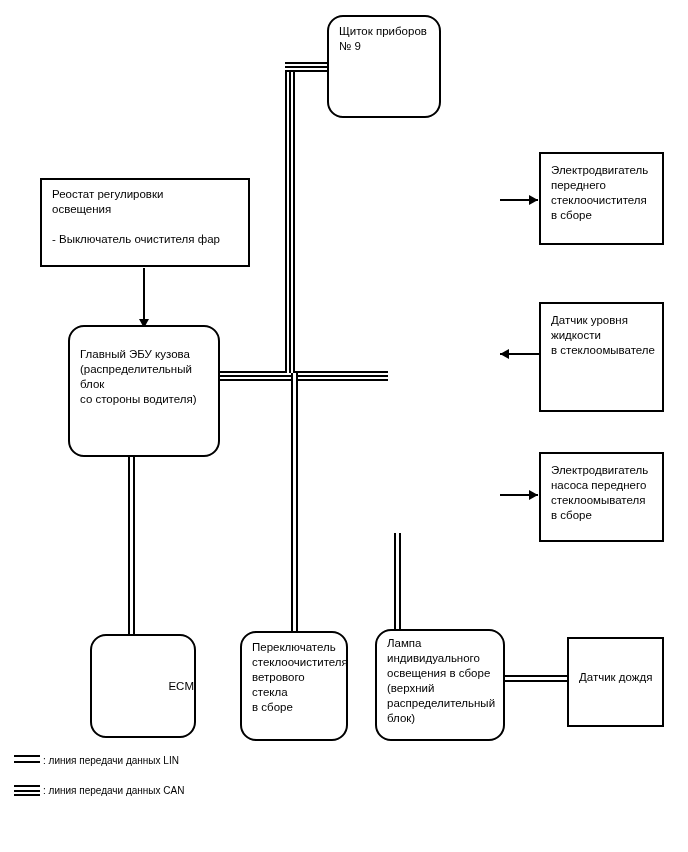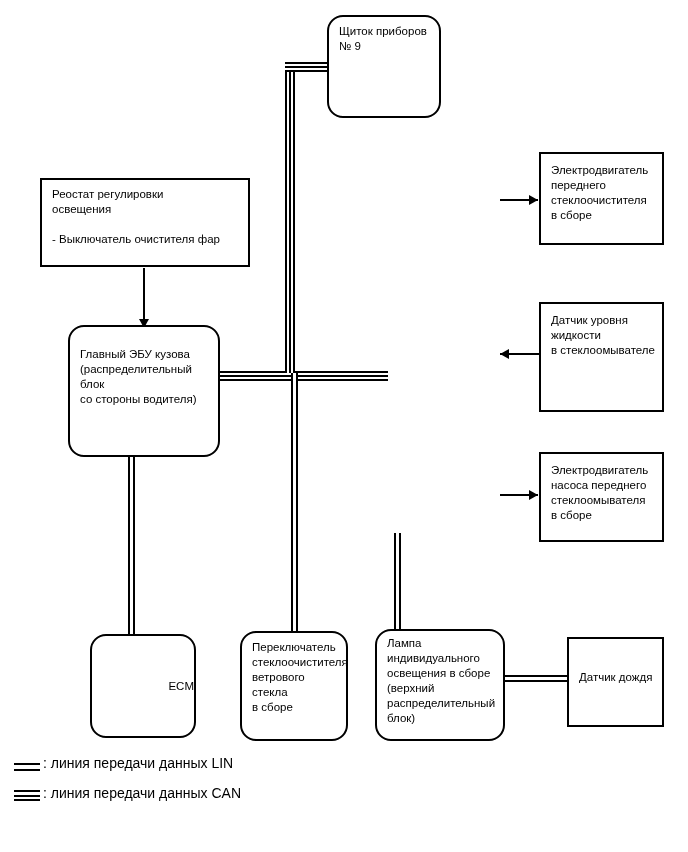--- a/index.html
+++ b/index.html
@@ -111,22 +111,22 @@
   .arrow-head.down {
     border-left: 5px solid transparent;
     border-right: 5px solid transparent;
     border-top: 9px solid #000;
   }
 
   
   .legend-row {
     position: absolute;
     display: flex;
-    align-items: flex-end;
-    font-size: 14px;
+    align-items: flex-start;
+    font-size: 10px;
   }
   .legend-sym { position: relative; width: 26px; height: 12px; margin-right: 3px; }
   .legend-sym.lin {
     border-top: 2px solid #000;
     border-bottom: 2px solid #000;
     height: 4px;
     background: #fff;
     box-sizing: content-box;
   }
   .legend-sym.can {

